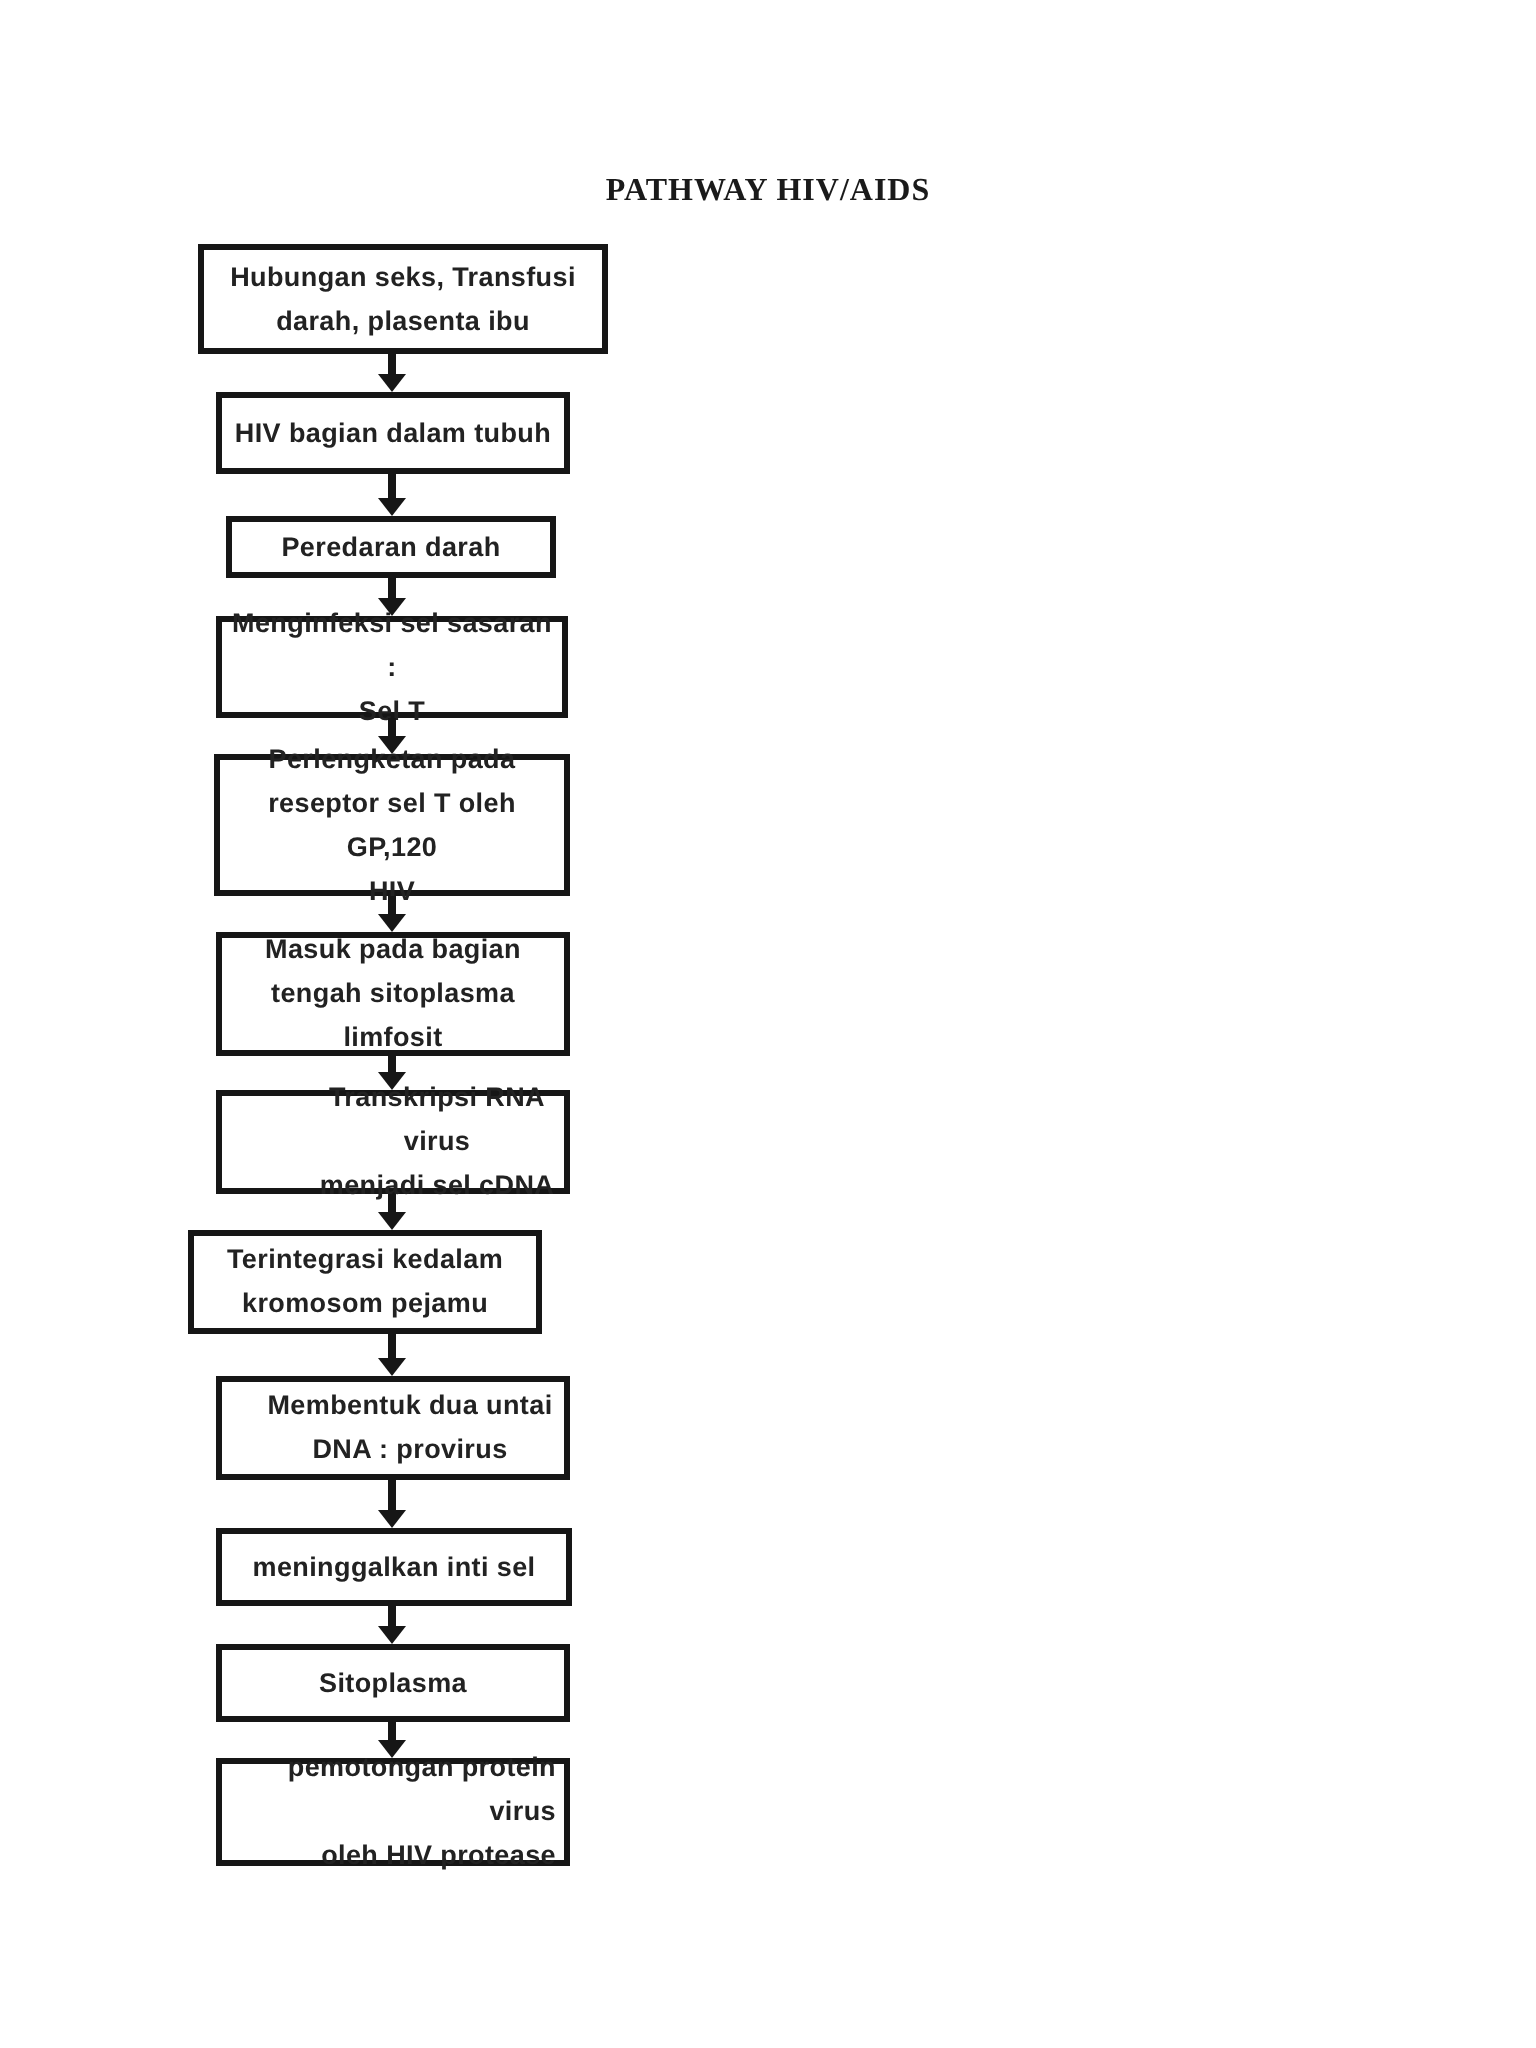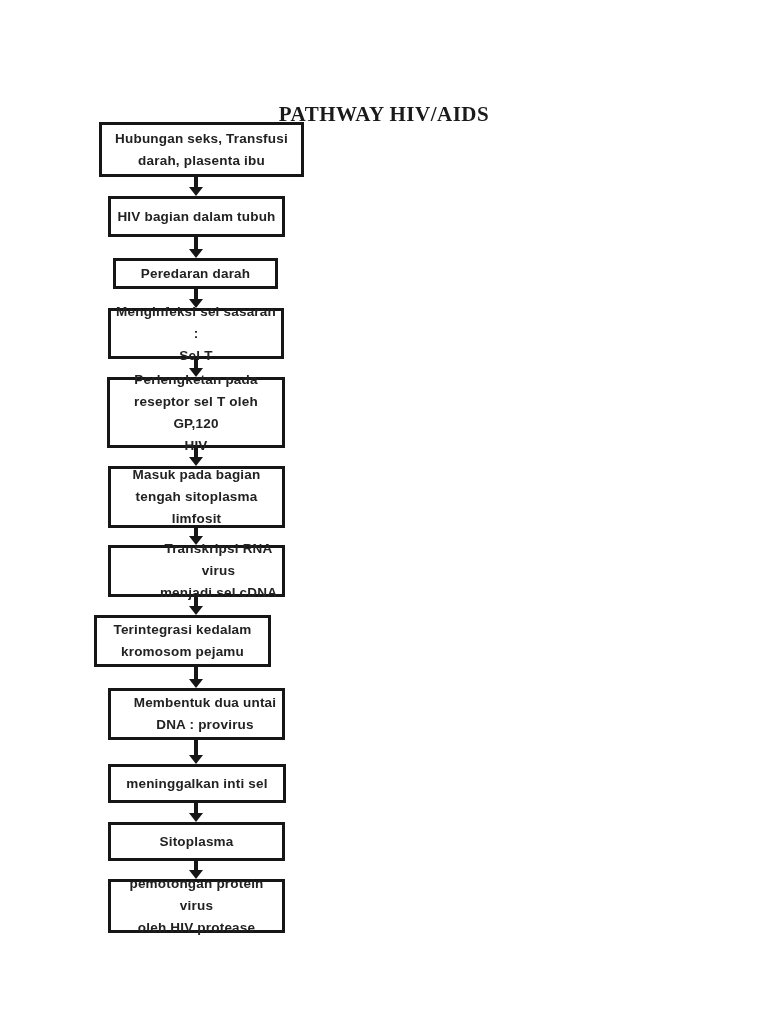--- a/index.html
+++ b/index.html
@@ -16,24 +16,24 @@
     font-family: "Liberation Sans", sans-serif;
   }
   .doc-title {
     position: absolute;
     top: 86px;
     left: 0;
     right: 0;
     text-align: center;
     font-family: "Liberation Serif", serif;
     font-weight: bold;
-    font-size: 21px;
+    font-size: 16px;
     letter-spacing: 0.5px;
     color: #1a1a1a;
-    margin: 16px;
+    margin: 1px;
   }
   .box {
     position: absolute;
     box-sizing: border-box;
     border: 3px solid #161616;
     background: #ffffff;
     display: flex;
     align-items: center;
     justify-content: center;
     text-align: center;
@@ -53,21 +53,21 @@
   .b2  { left: 108px; top: 196px; width: 177px; height: 41px; }
   .b3  { left: 113px; top: 258px; width: 165px; height: 31px; align-items: center; }
   .b4  { left: 108px; top: 308px; width: 176px; height: 51px; }
   .b5  { left: 107px; top: 377px; width: 178px; height: 71px; }
   .b6  { left: 108px; top: 466px; width: 177px; height: 62px; }
   .b7  { left: 108px; top: 545px; width: 177px; height: 52px; padding-left: 44px; }
   .b8  { left: 94px; top: 615px; width: 177px; height: 52px; }
   .b9  { left: 108px; top: 688px; width: 177px; height: 52px; padding-left: 17px; }
   .b10 { left: 108px; top: 764px; width: 178px; height: 39px; }
   .b11 { left: 108px; top: 822px; width: 177px; height: 39px; }
-  .b12 { left: 108px; top: 879px; width: 177px; height: 54px; }
+  .b12 { left: 108px; top: 879px; width: 177px; height: 54px; text-align: right; }
   
   .arrow {
     position: absolute;
     left: 189px;            
     width: 14px;
     display: flex;
     flex-direction: column;
     align-items: center;
   }
   .arrow .shaft {

